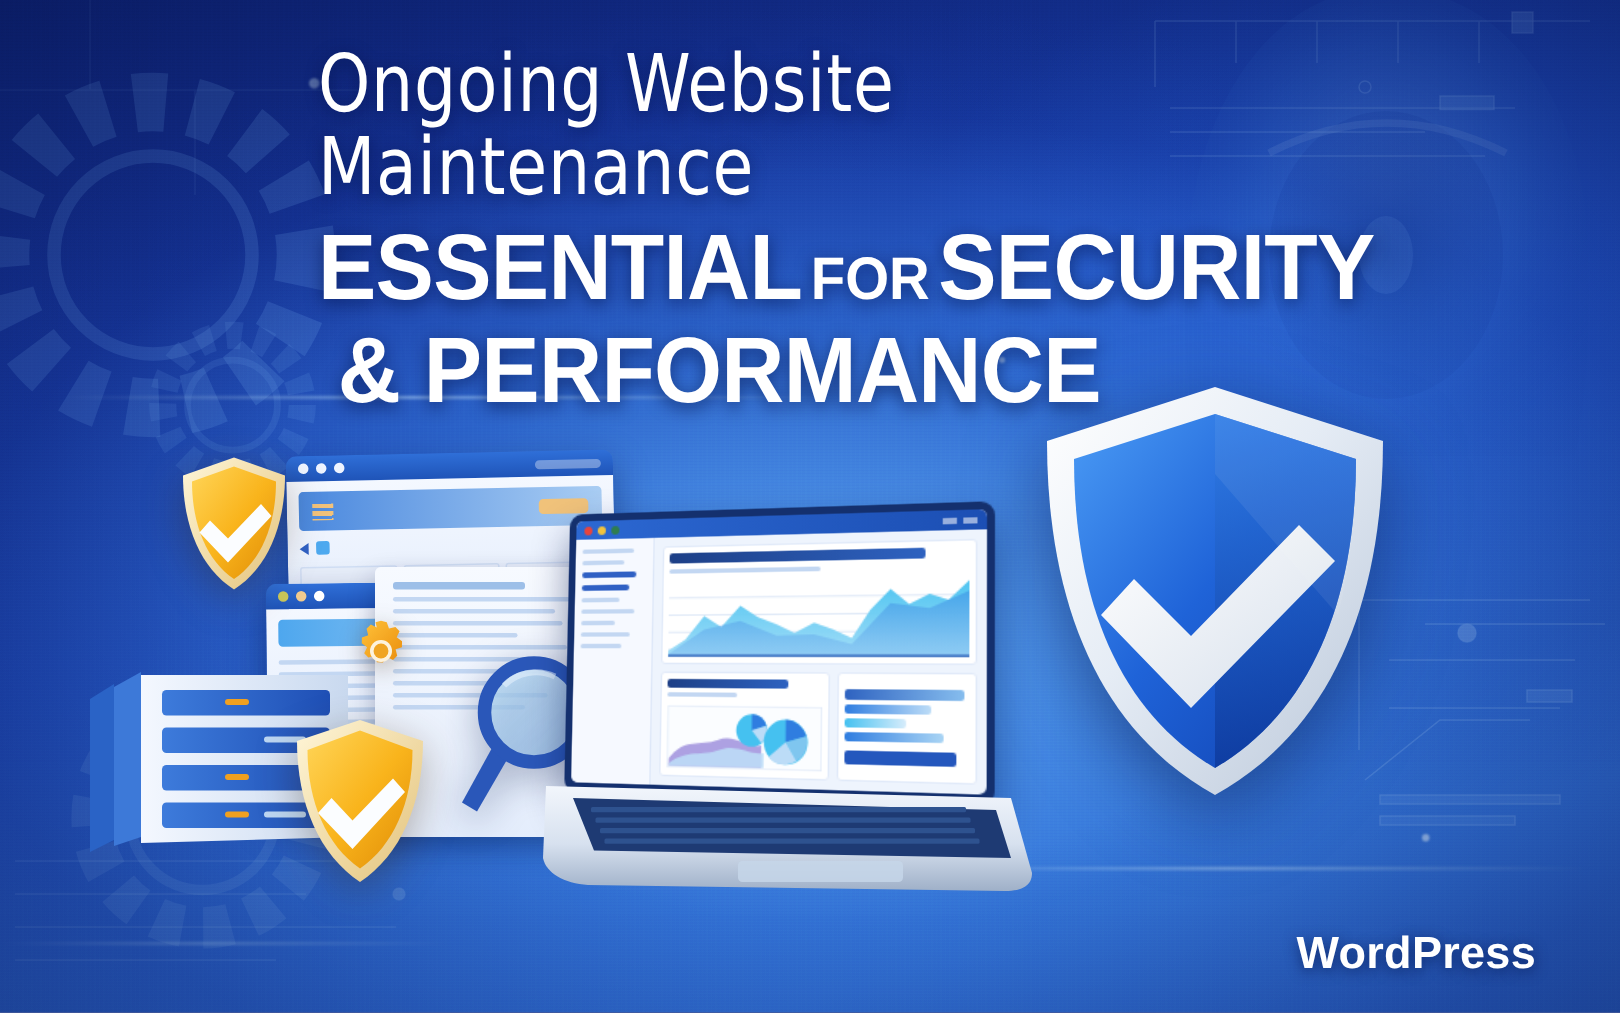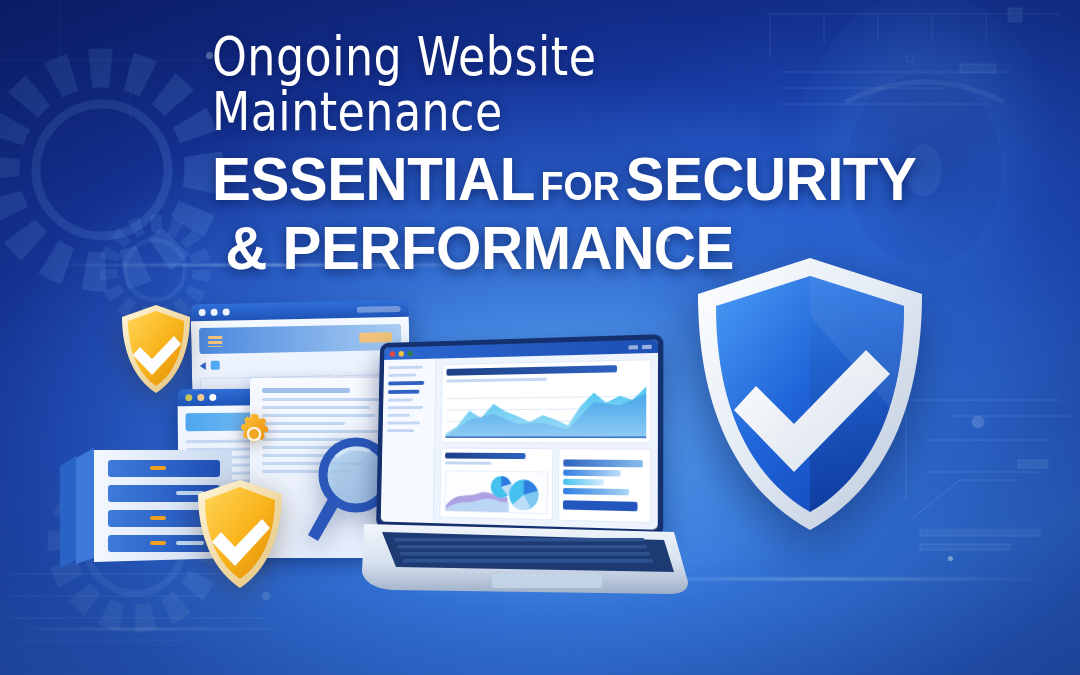--- a/index.html
+++ b/index.html
@@ -475,16 +475,17 @@
 
     <svg class="goldshield" style="left:196px; top:228px; width:88px; height:112px;" viewBox="0 0 88 112">
       <path d="M44 2 L86 16 C86 58 71 92 44 110 C17 92 2 58 2 16 Z" fill="url(#gsl)"></path>
       <path d="M44 9 L79 22 C79 57 66 86 44 101 C22 86 9 57 9 22 Z" fill="url(#gsb)"></path>
       <path d="M25 54 L39 69 L66 41 L74 50 L39 88 L16 64 Z" fill="#fbfdff"></path>
     </svg>
 
   </div>
 
   <div class="tagline">
+    <div class="tag1">WordPress</div>
   </div>
 
   <div class="vignette"></div>
 </div>
 
 </body></html>

